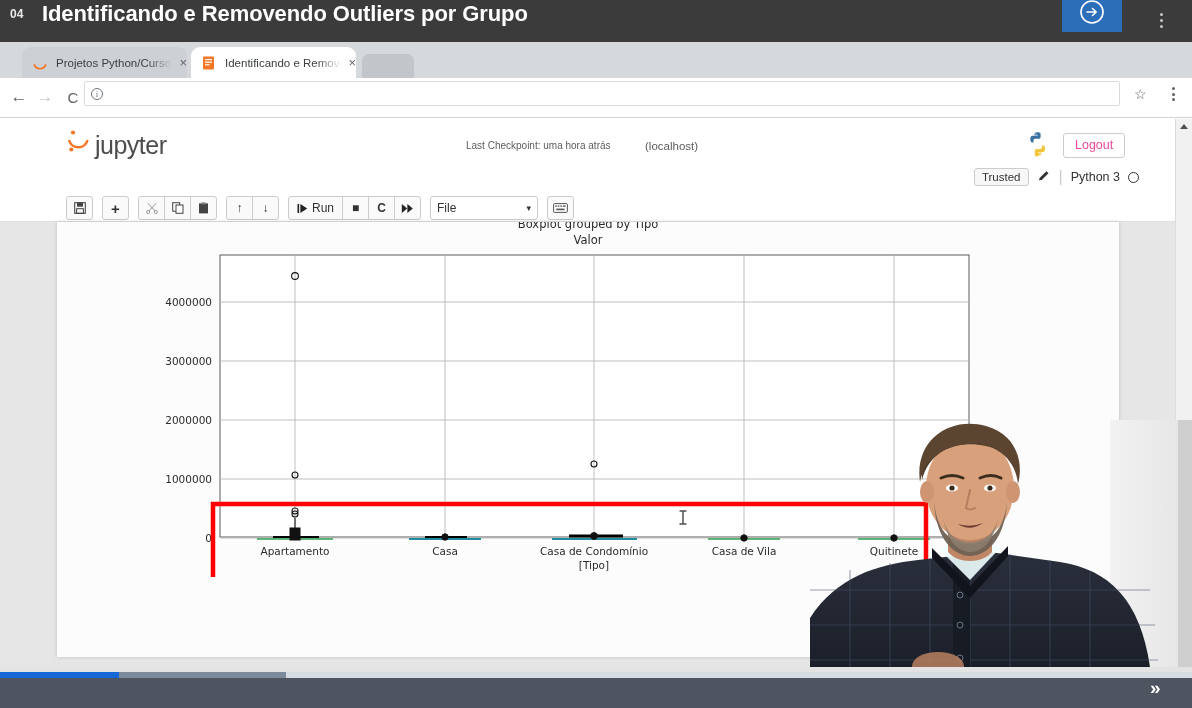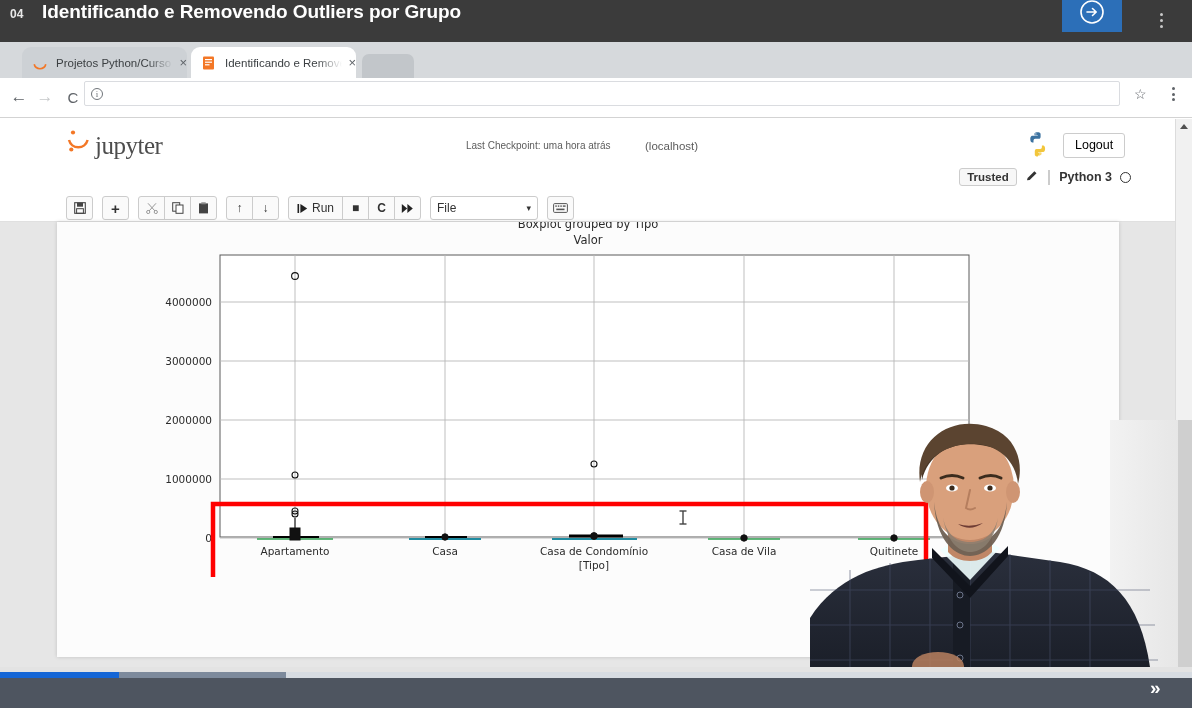--- a/index.html
+++ b/index.html
@@ -15,21 +15,21 @@
   .lesson-bar {
     position: absolute; left: 0; top: 0; width: 1192px; height: 42px;
     background: #3b3b3b; color: #ffffff;
   }
   .lesson-num {
     position: absolute; left: 10px; top: 7px;
     font-size: 12px; font-weight: bold; color: #e8e8e8;
   }
   .lesson-title {
     position: absolute; left: 42px; top: 1px;
-    font-size: 19px; font-weight: bold; letter-spacing: -0.1px;
+    font-size: 22px; font-weight: bold; letter-spacing: -0.1px;
     color: #ffffff;
   }
   .next-btn {
     position: absolute; left: 1062px; top: -8px; width: 60px; height: 40px;
     background: #2c6fb8; border: none; cursor: pointer;
     display: flex; align-items: center; justify-content: center;
   }
   .kebab {
     position: absolute; left: 1152px; top: 3px; width: 18px; height: 34px;
     display: flex; flex-direction: column; align-items: center;
@@ -111,39 +111,39 @@
   }
   .jheader {
     position: absolute; left: 0; top: 0; width: 1175px; height: 103px;
     background: #ffffff; border-bottom: 1px solid #e0e0e0;
   }
   .jlogo {
     position: absolute; left: 66px; top: 9px;
     display: flex; align-items: baseline;
   }
   .jlogo .jword {
-    font-size: 25px; color: #4d4d4d; font-family: Liberation Serif, serif;
+    font-size: 25px; color: #4d4d4d; font-family: Liberation Sans, sans-serif;
     letter-spacing: -0.5px;
   }
   .jtitle {
     position: absolute; left: 176px; top: 14px;
     font-size: 19px; color: #333333;
   }
   .jcheckpoint {
     position: absolute; left: 466px; top: 21px;
     font-size: 10px; color: #5c5c5c;
   }
   .jautosaved {
     position: absolute; left: 645px; top: 21px;
     font-size: 11.5px; color: #5c5c5c;
   }
   .jpylogo { position: absolute; left: 1024px; top: 11px; }
   .jlogout {
     position: absolute; left: 1063px; top: 14px; height: 25px;
-    padding: 0 11px; font-size: 12.5px; color: #000000;
+    padding: 0 11px; font-size: 12.5px; color: #ec4899;
     background: #fff; border: 1px solid #ccc; border-radius: 3px;
     line-height: 23px; cursor: pointer;
   }
   .menubar {
     position: absolute; left: 66px; top: 45px; width: 1057px; height: 30px;
     display: flex; align-items: center;
   }
   .menubar .mi {
     font-size: 12.5px; color: #333; padding: 4px 12px; cursor: pointer;
   }
@@ -321,21 +321,21 @@
         <div class="jautosaved">(localhost)</div>
         <div class="jpylogo">
           <svg width="28" height="28" viewBox="0 0 28 28">
             <path d="M13.7 2.2c-3.4 0-3.2 1.5-3.2 1.5v1.5h3.3v0.5H8.6s-2.3-0.3-2.3 3.3 2 3.4 2 3.4h1.2v-1.6s-0.1-2 1.9-2h3.3s1.9 0 1.9-1.9V4.2s0.3-2-3-2zm-1.8 1.1a0.6 0.6 0 1 1 0 1.2 0.6 0.6 0 0 1 0-1.2z" fill="#3c72a0"></path>
             <path d="M14.2 25.6c3.4 0 3.2-1.5 3.2-1.5v-1.5h-3.3v-0.5h4.7s2.3 0.3 2.3-3.3-2-3.4-2-3.4h-1.2v1.6s0.1 2-1.9 2h-3.3s-1.9 0-1.9 1.9v3.7s-0.3 2 3 2zm1.8-1.1a0.6 0.6 0 1 1 0-1.2 0.6 0.6 0 0 1 0 1.2z" fill="#f2c63c"></path>
           </svg>
         </div>
         <div class="jlogout">Logout</div>
 
 
-        <div class="mb-right" style="right:44px;font-weight:bold;">
+        <div class="mb-right" style="right:36px;">
           <span class="trustedbox">Trusted</span>
           <span class="pencil">
             <svg width="14" height="14" viewBox="0 0 14 14">
               <path d="M2 11.2 L2.6 9 L9.4 2.2 L11.5 4.3 L4.7 11.1 Z" fill="#333"></path>
             </svg>
           </span>
           <span class="mb-sep">|</span>
           <span class="kernelname">Python 3</span>
           <span class="kernelcircle"></span>
         </div>

